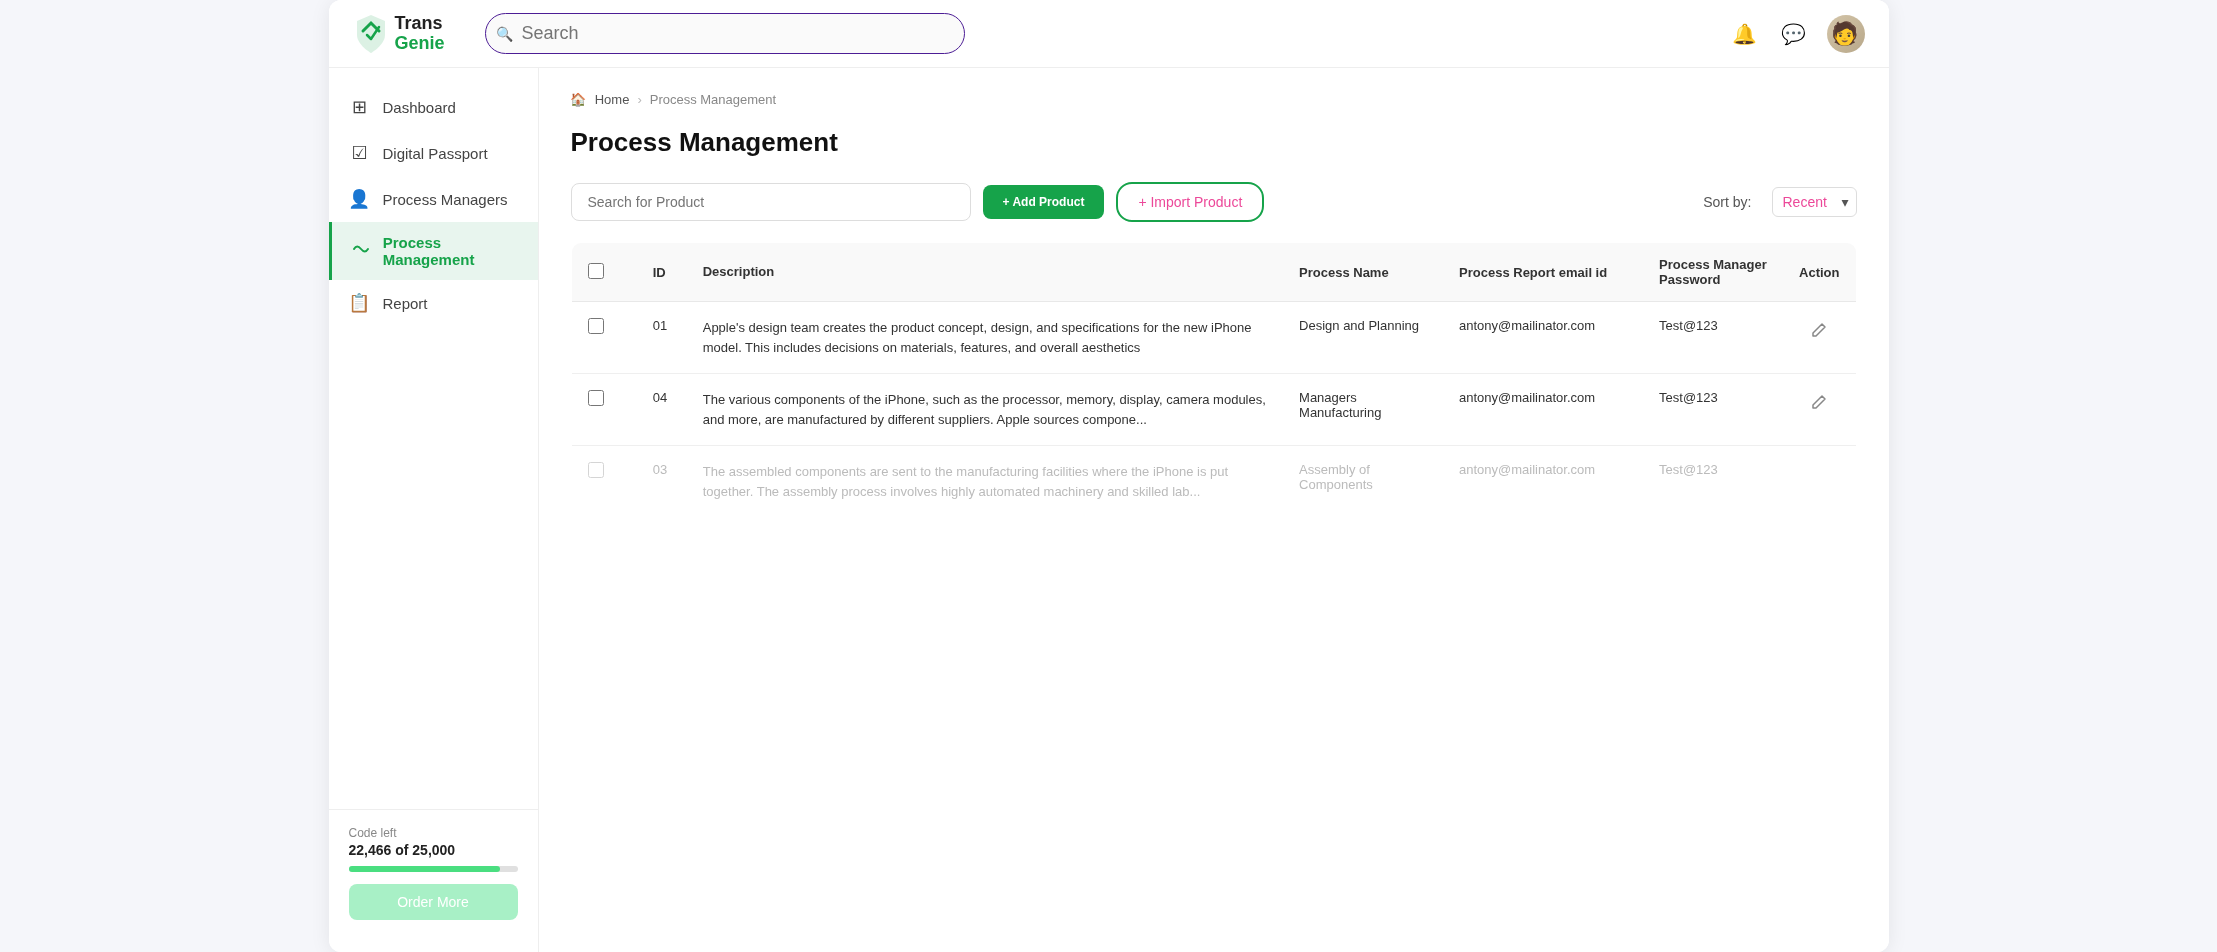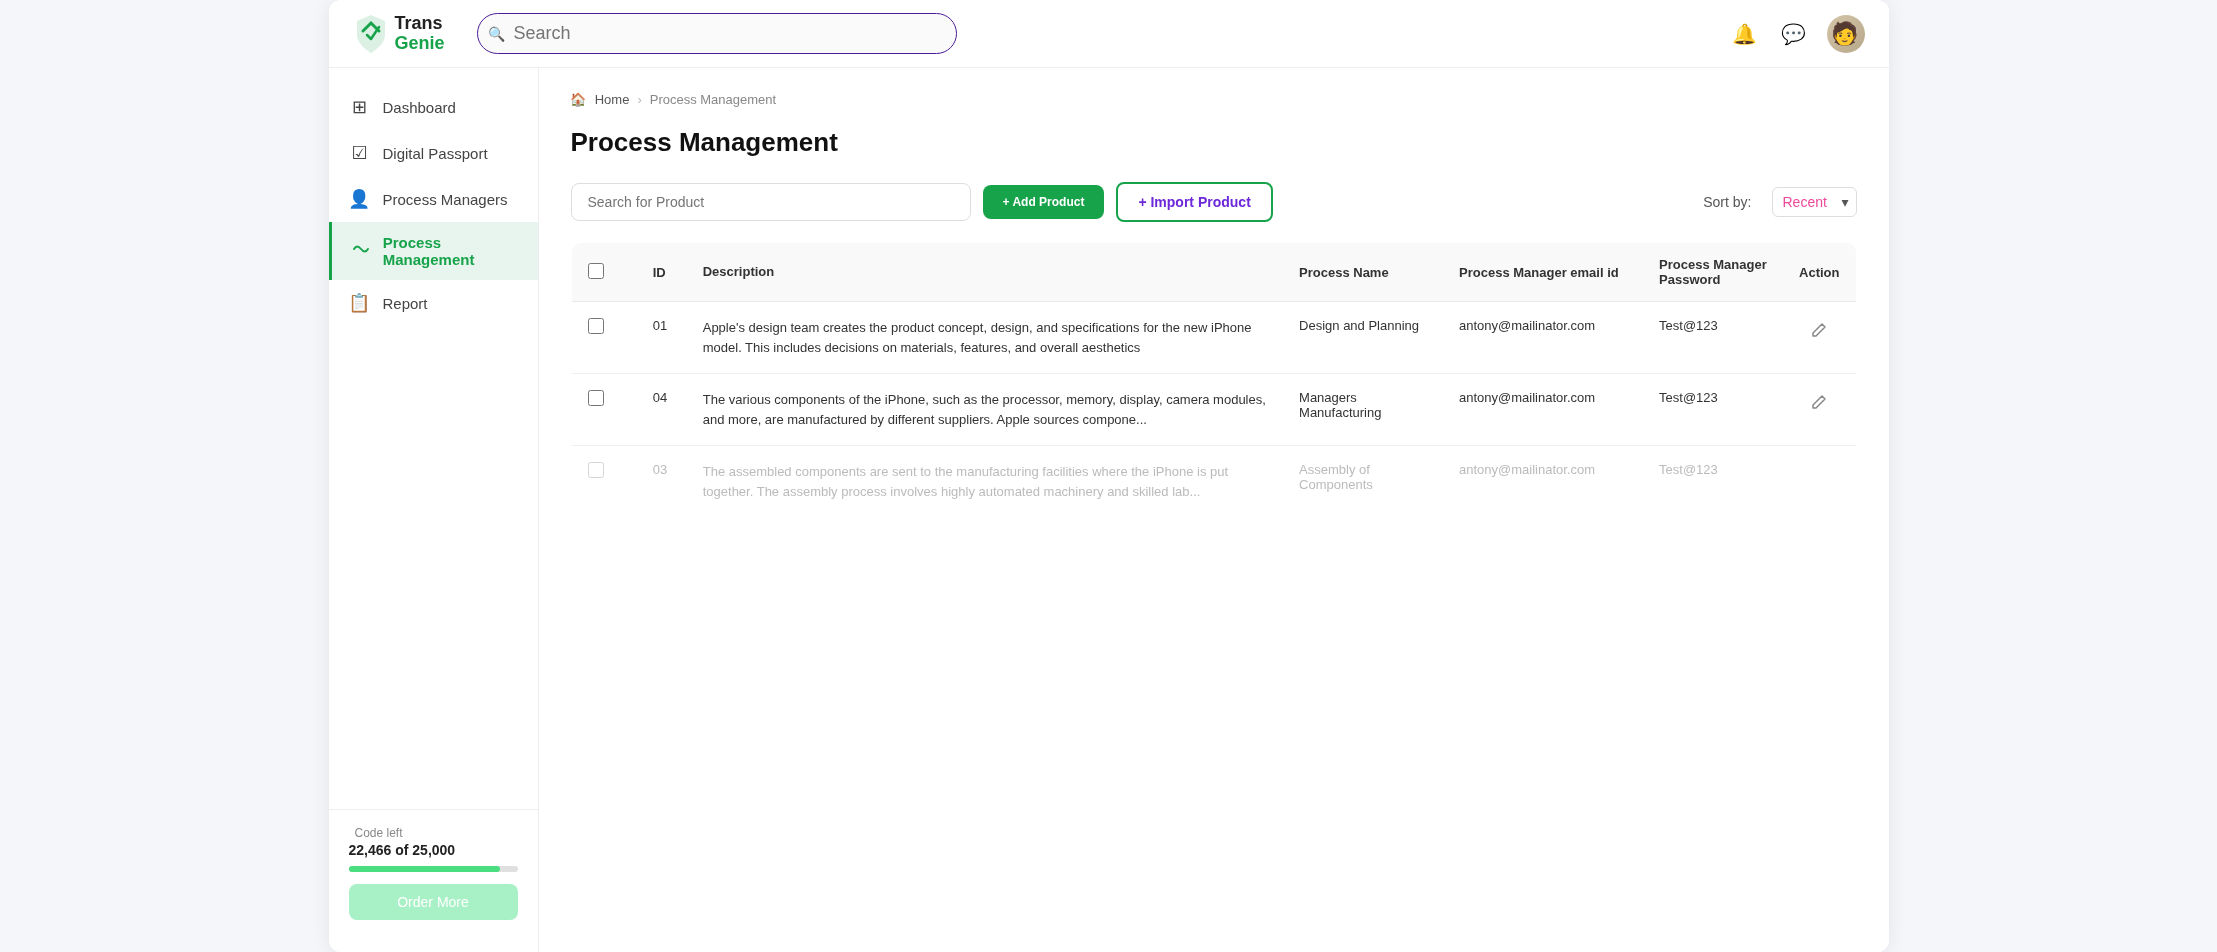--- a/index.html
+++ b/index.html
@@ -1,59 +1,59 @@
 <!DOCTYPE html>
 <html><head>
   <meta charset="utf-8">
   <style>
     * { box-sizing: border-box; margin: 0; padding: 0; }
     body { font-family: -apple-system, BlinkMacSystemFont, 'Segoe UI', sans-serif; background: #f5f6fa; color: #222; font-size: 14px; }
 
     
     .app-container { display: flex; flex-direction: column; height: 100vh; background: #fff; border-radius: 12px; overflow: hidden; max-width: 1560px; margin: 0 auto; box-shadow: 0 2px 20px rgba(0,0,0,0.08); }
-    .top-bar { display: flex; align-items: center; padding: 10px 24px; border-bottom: 1px solid #eee; background: #fff; min-height: 68px; gap: 16px; }
+    .top-bar { display: flex; align-items: center; padding: 10px 24px; border-bottom: 1px solid #eee; background: #fff; min-height: 68px; gap: 24px; }
     .main-area { display: flex; flex: 1; overflow: hidden; }
     .sidebar { width: 210px; min-width: 210px; background: #fff; border-right: 1px solid #eee; display: flex; flex-direction: column; padding: 16px 0; }
     .content { flex: 1; padding: 24px 32px; overflow-y: auto; background: #fff; }
 
     
     .logo { display: flex; align-items: center; gap: 6px; margin-right: 16px; }
     .logo-text { font-weight: 700; font-size: 18px; color: #222; line-height: 1.1; }
     .logo-text span { color: #16a34a; }
     .search-bar { flex: 1; max-width: 480px; position: relative; }
     .search-bar input { width: 100%; padding: 9px 16px 9px 36px; border: 1px solid #4c1d95; border-radius: 24px; font-size: 18px; color: #7f1d1d; outline: none; background: #fafafa; }
     .search-icon-wrap { position: absolute; left: 12px; top: 50%; transform: translateY(-50%); color: #aaa; font-size: 14px; }
     .topbar-actions { margin-left: auto; display: flex; align-items: center; gap: 16px; }
     .icon-btn { background: none; border: none; cursor: pointer; font-size: 20px; color: #555; padding: 4px; }
 
     
     .sidebar-item { display: flex; align-items: center; gap: 12px; padding: 12px 20px; cursor: pointer; color: #444; border-radius: 0; transition: background 0.15s; font-size: 15px; }
     .sidebar-item.active { background: #e8f5ee; color: #16a34a; font-weight: 600; border-left: 3px solid #16a34a; }
     .sidebar-item .si-icon { font-size: 18px; width: 22px; text-align: center; }
     .sidebar-bottom { margin-top: auto; padding: 16px 20px; border-top: 1px solid #eee; }
-    .code-label { font-size: 12px; color: #888; margin-bottom: 2px; margin-left: 6px; }
+    .code-label { font-size: 12px; color: #888; margin-bottom: 2px; }
     .code-value { font-size: 14px; font-weight: 600; color: #222; margin-bottom: 8px; }
     .progress-bar-bg { height: 6px; background: #e0e0e0; border-radius: 3px; margin-bottom: 12px; }
     .progress-bar-fill { height: 100%; background: #4ade80; border-radius: 3px; width: 89.8%; }
     .order-more-btn { width: 100%; padding: 10px; background: #a8f0c6; color: #fff; border: none; border-radius: 8px; font-size: 14px; cursor: pointer; font-weight: 500; }
 
     
     .breadcrumb { display: flex; align-items: center; gap: 8px; font-size: 13px; color: #888; margin-bottom: 20px; }
     .breadcrumb a { color: #555; text-decoration: none; }
     .breadcrumb .sep { color: #bbb; }
     .breadcrumb .current { color: #888; }
 
     
     .page-title { font-size: 26px; font-weight: 700; color: #111; margin-bottom: 24px; }
 
     
     .toolbar { display: flex; align-items: center; gap: 12px; margin-bottom: 20px; }
     .product-search { flex: 0 0 400px; padding: 10px 16px; border: 1px solid #ddd; border-radius: 8px; font-size: 14px; color: #aaa; outline: none; background: #fff; }
     .add-product-btn { display: flex; align-items: center; gap: 6px; background: #16a34a; color: #fff; border: none; border-radius: 8px; padding: 10px 20px; font-size: 12px; font-weight: 600; cursor: pointer; }
-    .import-product-btn { display: flex; align-items: center; gap: 6px; background: #fff; color: #6d28d9; border: 2px solid #16a34a; border-radius: 8px; padding: 10px 20px; font-size: 14px; font-weight: 700; cursor: pointer; }
+    .import-product-btn { display: flex; align-items: center; gap: 6px; background: #fff; color: #ec4899; border: 2px solid #16a34a; border-radius: 16px; padding: 10px 20px; font-size: 14px; font-weight: 400; cursor: pointer; }
     .sort-by { margin-left: auto; display: flex; align-items: center; gap: 20px; font-size: 14px; color: #555; }
     .sort-select { border: 1px solid #ddd; border-radius: 6px; padding: 6px 28px 6px 10px; font-size: 14px; color: #ec4899; background: #fff; appearance: none; cursor: pointer; }
     .sort-wrapper { position: relative; display: inline-block; }
     .sort-wrapper::after { content: '▾'; position: absolute; right: 8px; top: 50%; transform: translateY(-50%); pointer-events: none; color: #555; }
 
     
     .data-table { width: 100%; border-collapse: collapse; border: 1px solid #e8e8e8; border-radius: 10px; overflow: hidden; }
     .data-table th { background: #f9f9f9; text-align: left; padding: 14px 16px; font-size: 13px; font-weight: 600; color: #333; border-bottom: 1px solid #e8e8e8; }
     .data-table td { padding: 16px 16px; border-bottom: 1px solid #efefef; font-size: 13px; color: #333; vertical-align: top; }
     .data-table tr:last-child td { border-bottom: none; }
@@ -169,21 +169,21 @@
         </div>
       </div>
 
       <table class="data-table">
         <thead>
           <tr>
             <th><input type="checkbox" class="checkbox" style=""></th>
             <th class="col-id">ID</th>
             <th class="col-desc">Description</th>
             <th class="col-process">Process Name</th>
-            <th class="col-email">Process Manager email id</th>
+            <th class="col-email">Process Report email id</th>
             <th class="col-password">Process Manager Password</th>
             <th class="col-action">Action</th>
           </tr>
         </thead>
         <tbody>
 
           <tr>
             <td><input type="checkbox" class="checkbox" style=""></td>
             <td class="col-id">01</td>
             <td class="col-desc">Apple's design team creates the product concept, design, and specifications for the new iPhone model. This includes decisions on materials, features, and overall aesthetics</td>

